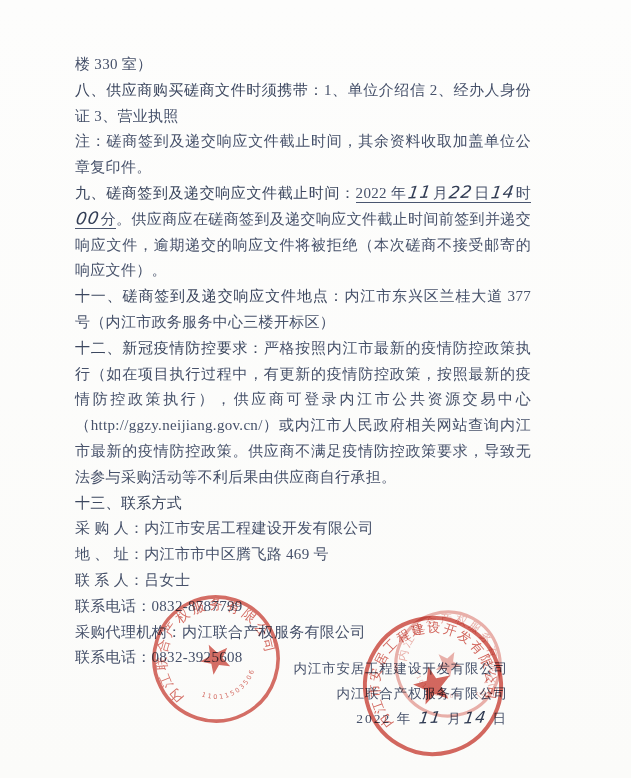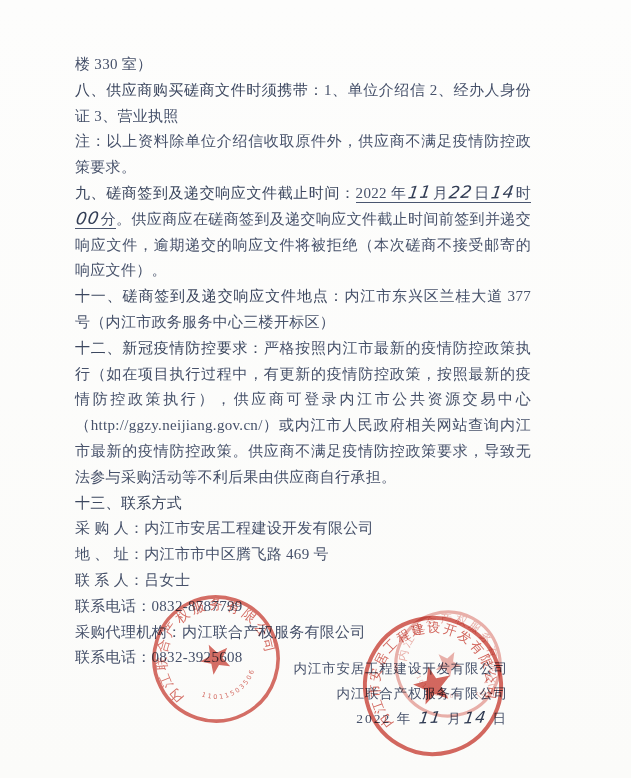--- a/index.html
+++ b/index.html
@@ -27,21 +27,21 @@
 </head>
 <body>
 
 <div class="page">
 
   <div class="doc">
     <p>楼 330 室）</p>
 
     <p><b>八、供应商购买磋商文件时须携带：</b><span>1、单位介绍信 2、经办人身份证 3、营业执照</span></p>
 
-    <p>注：以上资料除单位介绍信收取原件外，供应商不满足疫情防控政策要求。</p>
+    <p>注：磋商签到及递交响应文件截止时间，其余资料收取加盖单位公章复印件。</p>
 
     <p><b>九、磋商签到及递交响应文件截止时间：</b><span class="u"><span>2022 年</span><span class="hw">11</span><span>月</span><span class="hw">22</span><span>日</span><span class="hw">14</span><span>时</span><span class="hw">00</span><span>分</span></span><span>。供应商应在磋商签到及递交响应文件截止时间前签到并递交响应文件，逾期递交的响应文件将被拒绝（本次磋商不接受邮寄的响应文件）。</span></p>
 
 
     <p><b>十一、磋商签到及递交响应文件地点：</b><span>内江市东兴区兰桂大道 377 号（内江市政务服务中心三楼开标区）</span></p>
 
     <p><b>十二、新冠疫情防控要求：</b><span>严格按照内江市最新的疫情防控政策执行（如在项目执行过程中，有更新的疫情防控政策，按照最新的疫情防控政策执行），供应商可登录内江市公共资源交易中心（http://ggzy.neijiang.gov.cn/）或内江市人民政府相关网站查询内江市最新的疫情防控政策。供应商不满足疫情防控政策要求，导致无法参与采购活动等不利后果由供应商自行承担。</span></p>
 
     <p class="bold">十三、联系方式</p>
 

